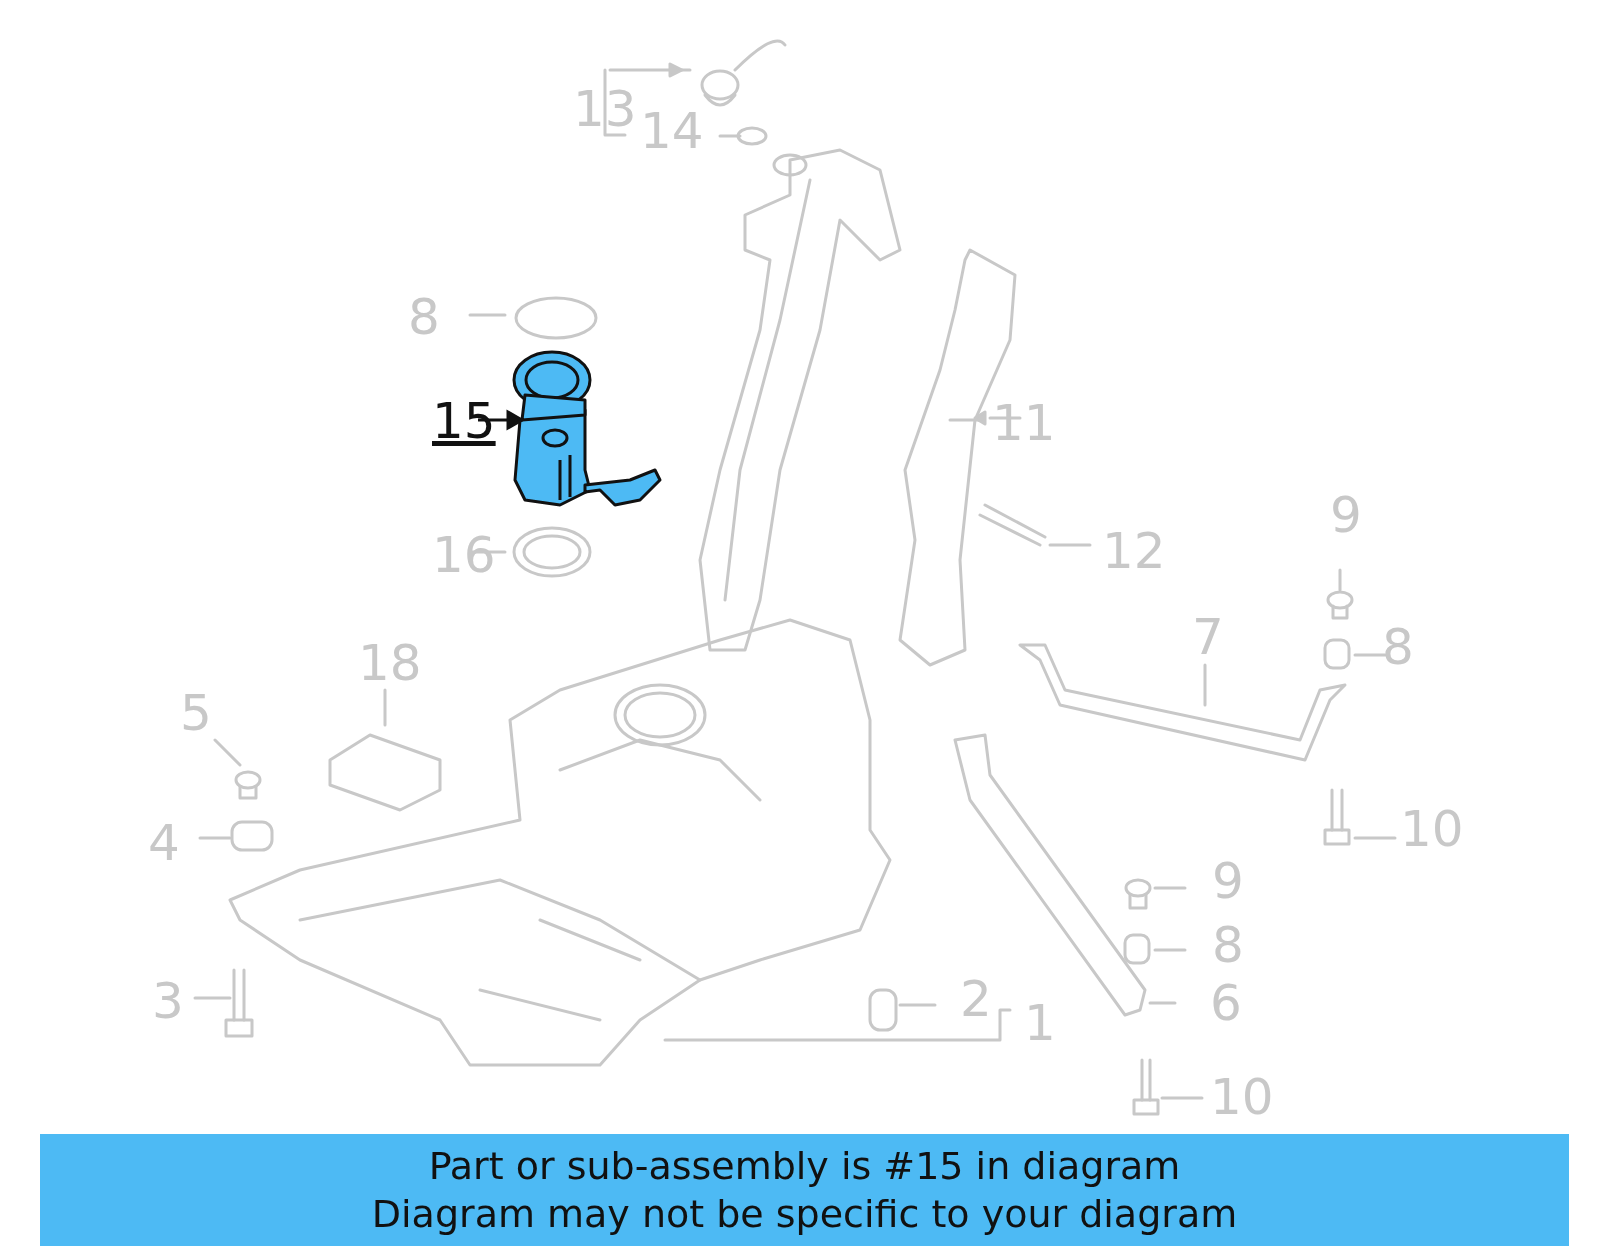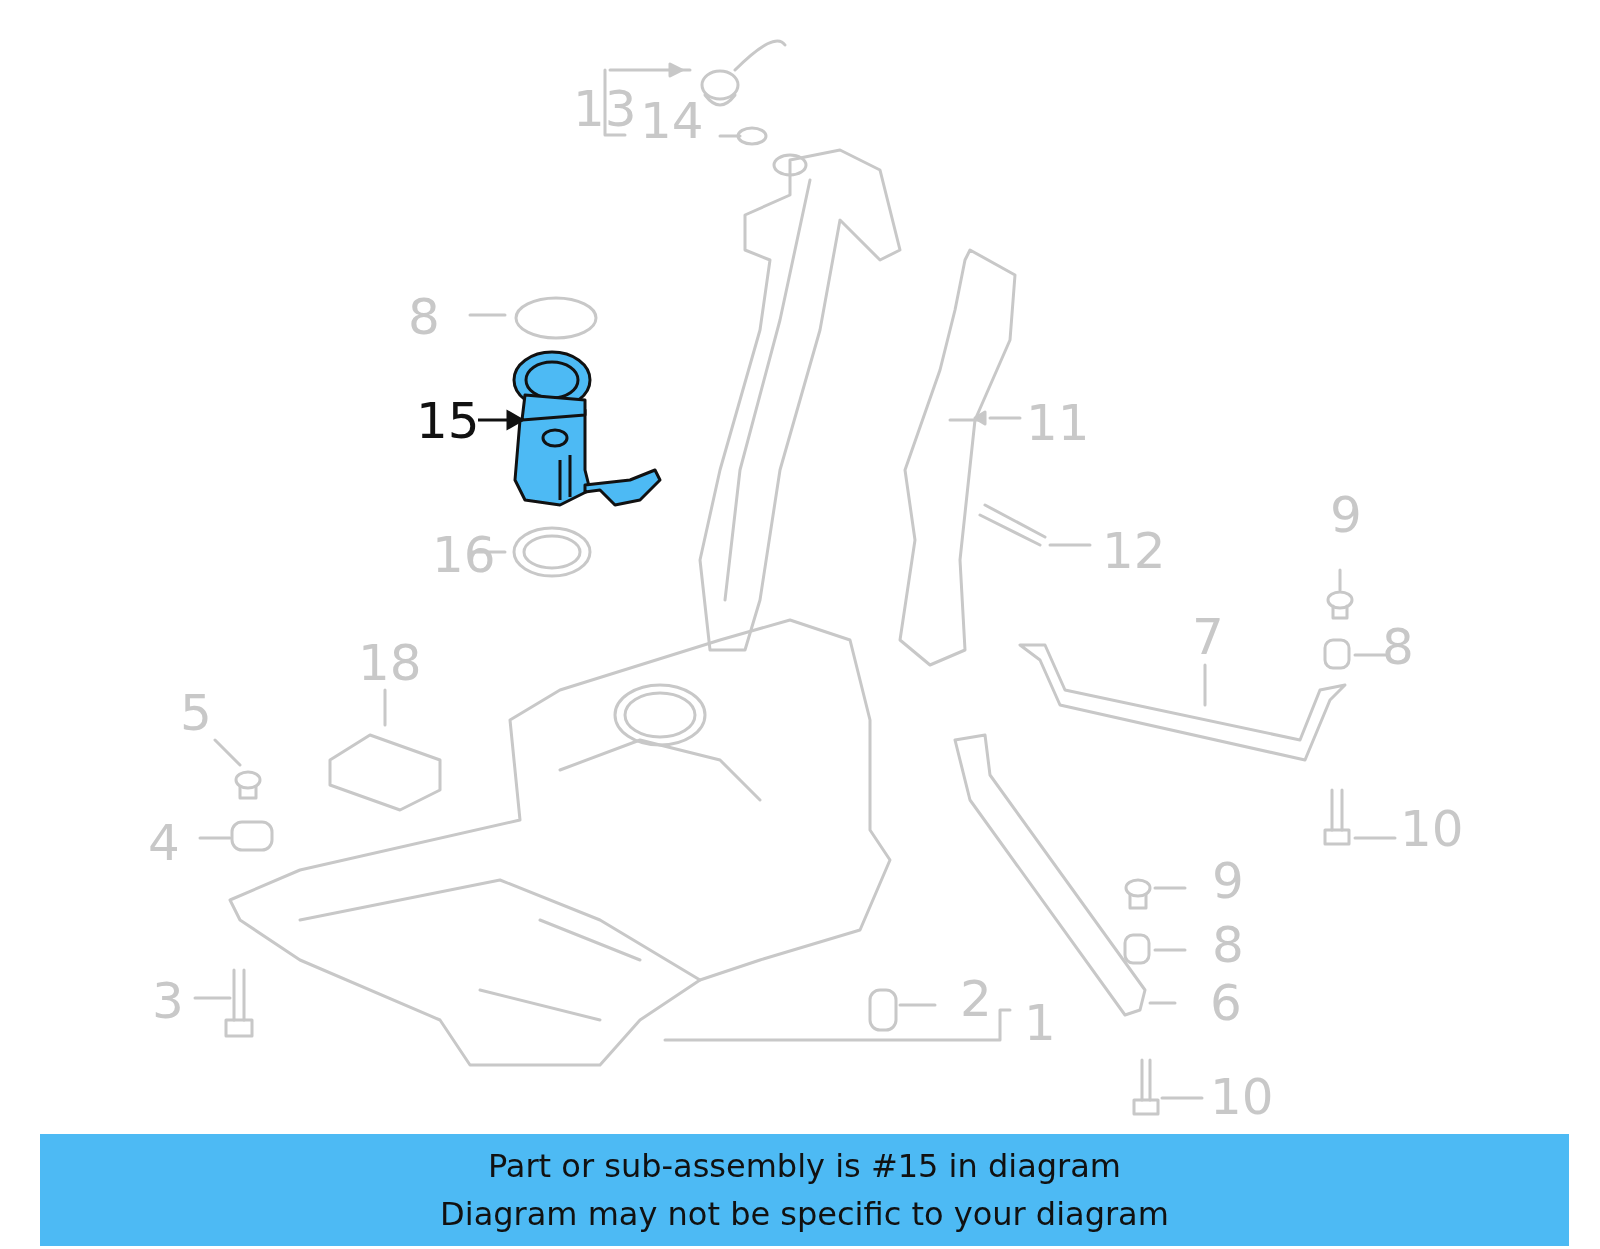--- a/index.html
+++ b/index.html
@@ -1,21 +1,21 @@
 <!DOCTYPE html>
 <html><head>
 <meta charset="utf-8">
 <style>
   html,body{margin:0;padding:0;background:#ffffff;}
   body{width:1600px;height:1249px;position:relative;overflow:hidden;font-family:"DejaVu Sans",sans-serif;}
   #diagram{position:absolute;left:0;top:0;width:1600px;height:1249px;}
   .callout{position:absolute;font-size:50px;color:#c8c8c8;line-height:1;white-space:nowrap;}
   .callout.active{color:#111111;}
   .caption{position:absolute;left:40px;top:1134px;width:1529px;height:112px;background:#4dbaf4;display:flex;flex-direction:column;align-items:center;justify-content:center;}
-  .caption .line{font-size:32px;color:#111;line-height:48px;white-space:nowrap;}
+  .caption .line{font-size:38px;color:#111;line-height:48px;white-space:nowrap;}
 </style>
 </head>
 <body>
 
 <svg id="diagram" viewBox="0 0 1600 1249" xmlns="http://www.w3.org/2000/svg">
   <g fill="none" stroke="#c8c8c8" stroke-width="3" stroke-linejoin="round" stroke-linecap="round">
 
     <g>
       <ellipse cx="720" cy="85" rx="18" ry="14"></ellipse>
       <path d="M705 95 q15 20 30 0"></path>
@@ -139,24 +139,24 @@
     <path d="M560 460 v40 M570 455 v42" fill="none"></path>
   </g>
   <g stroke="#111" stroke-width="3">
     <path d="M478 420 H508"></path>
     <path d="M522 420 l-14 -8 v16 z" fill="#111"></path>
   </g>
 </svg>
 
 <div id="callouts">
     <div class="callout" style="left: 537px; top: 84px; margin-left: 36px;">13</div>
-    <div class="callout" style="left: 640px; top: 96px;">14</div>
+    <div class="callout" style="left: 640px; top: 106px;">14</div>
     <div class="callout" style="left: 408px; top: 292px;">8</div>
-    <div class="callout active" style="left: 416px; top: 396px;">15</div>
-    <div class="callout" style="left: 1026px; top: 398px;">11</div>
+    <div class="callout active" style="left: 432px; top: 396px; text-decoration: underline;">15</div>
+    <div class="callout" style="left: 992px; top: 398px;">11</div>
     <div class="callout" style="left: 432px; top: 530px;">16</div>
     <div class="callout" style="left: 1102px; top: 518px; margin-top: 8px;">12</div>
     <div class="callout" style="left: 1330px; top: 490px;">9</div>
     <div class="callout" style="left: 1192px; top: 612px;">7</div>
     <div class="callout" style="left: 1382px; top: 622px;">8</div>
     <div class="callout" style="left: 358px; top: 638px;">18</div>
     <div class="callout" style="left: 180px; top: 688px;">5</div>
     <div class="callout" style="left: 148px; top: 818px;">4</div>
     <div class="callout" style="left: 1400px; top: 804px;">10</div>
     <div class="callout" style="left: 1212px; top: 856px;">9</div>

